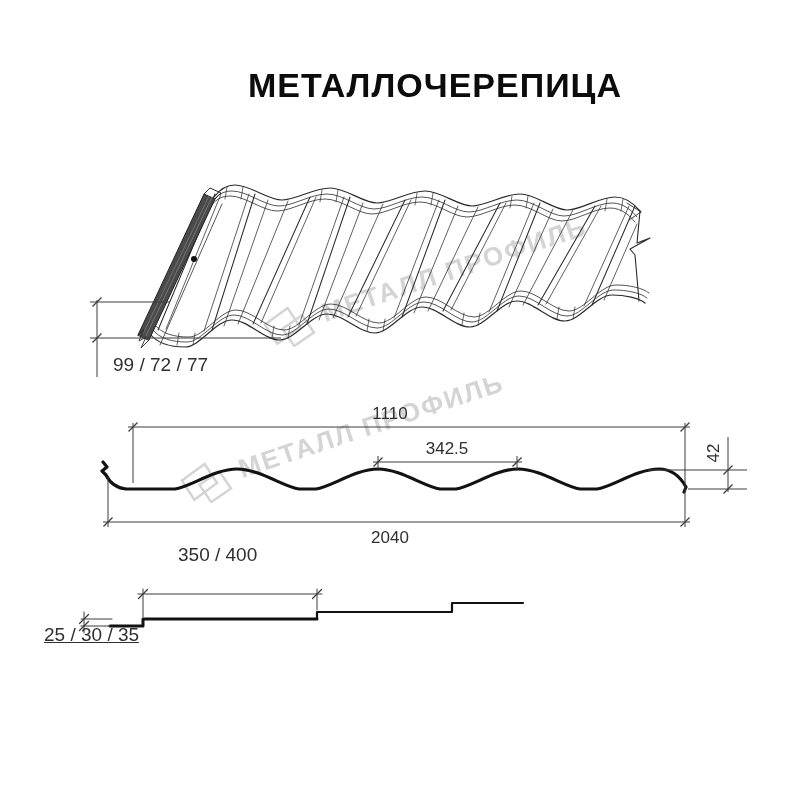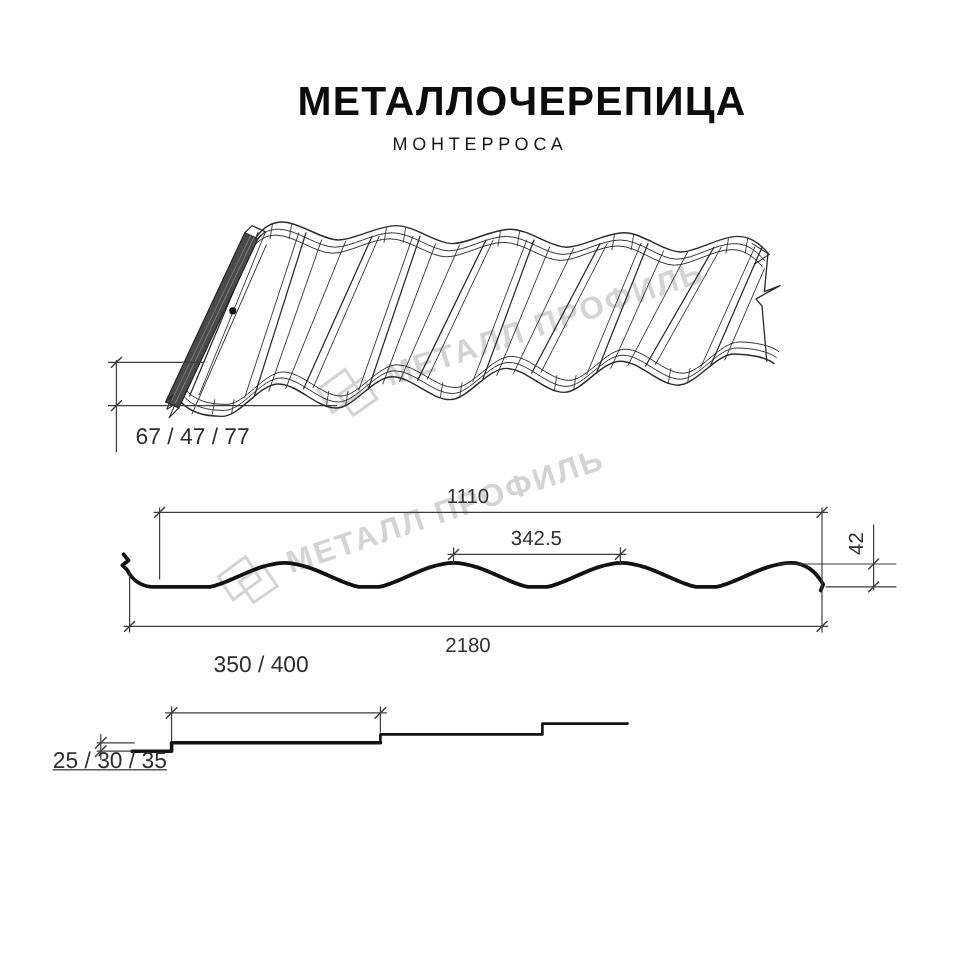--- a/index.html
+++ b/index.html
@@ -31,27 +31,26 @@
   </div>
   <div class="wm" style="left:175px;top:468px;">
     <svg width="58" height="46" viewBox="0 0 60 48">
       <path d="M10,16 L38,7 L44,30 L16,39 Z" fill="none" stroke="#d4d4d4" stroke-width="2.6"></path>
       <path d="M26,26 L50,19 L56,40 L32,47 Z" fill="none" stroke="#d4d4d4" stroke-width="2.6"></path>
     </svg>
     <span>МЕТАЛЛ ПРОФИЛЬ</span>
   </div>
 
   <div class="ttl">МЕТАЛЛОЧЕРЕПИЦА</div>
-  <div class="sub">МОНТЕРРОСА</div>
-
-  <div class="dim dim19" style="left:113px;top:354px;">67 / 47 / 77</div>
+
+  <div class="dim dim19" style="left:113px;top:354px;">99 / 72 / 77</div>
   <div class="dim" style="left:368px;top:404px;width:44px;text-align:center;">1110</div>
   <div class="dim" style="left:423px;top:439px;width:48px;text-align:center;">342.5</div>
   <div class="dim rot90" style="left:694px;top:443px;width:40px;text-align:center;">42</div>
-  <div class="dim" style="left:368px;top:528px;width:44px;text-align:center;">2180</div>
+  <div class="dim" style="left:368px;top:528px;width:44px;text-align:center;">2040</div>
   <div class="dim dim19" style="left:178px;top:544px;">350 / 400</div>
   <div class="dim dim19" style="left:44px;top:624px;text-decoration:underline;">25 / 30 / 35</div>
 
   <svg class="art" width="800" height="800" viewBox="0 0 800 800">
     <defs>
       <g id="tick">
           <line x1="-4.5" y1="4.5" x2="4.5" y2="-4.5" stroke="#3c3c3c" stroke-width="1.2"></line>
         </g>
     </defs>
 

